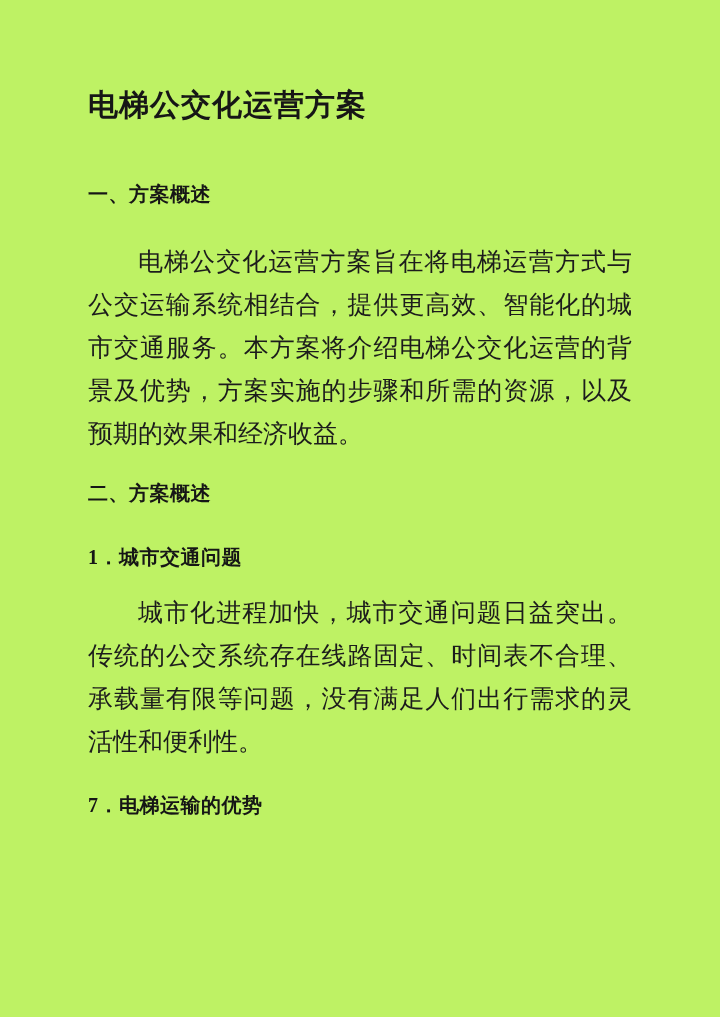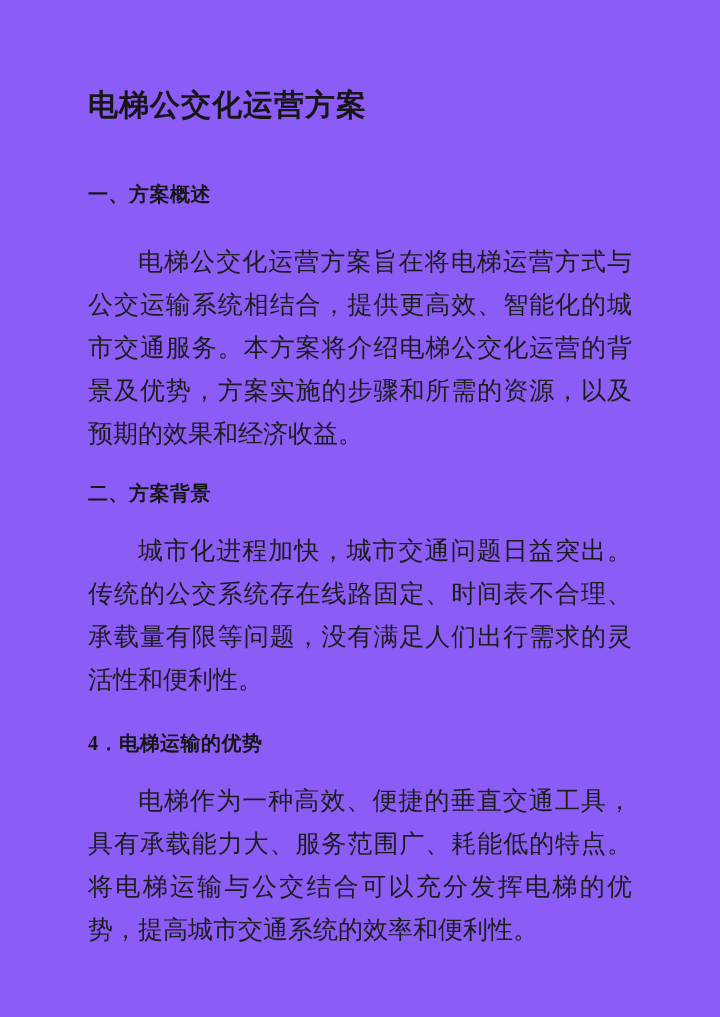--- a/index.html
+++ b/index.html
@@ -7,21 +7,21 @@
   html, body {
     width: 720px;
     height: 1017px;
     overflow: hidden;
     background: #ffffff;
   }
 
   .page {
     width: 720px;
     height: 1017px;
-    background: #8b5cf6;
+    background: #bef264;
     color: #1c1c1c;
     padding: 86px 88px 0 88px;
     font-family: "Liberation Serif", "DejaVu Serif", serif;
   }
 
   .doc-title {
     font-size: 30px;
     font-weight: bold;
     line-height: 38px;
     letter-spacing: 1px;
@@ -68,22 +68,22 @@
 <body>
 
 <main class="page">
 
   <h1 class="doc-title">电梯公交化运营方案</h1>
 
   <h2 class="h2">一、方案概述</h2>
 
   <p class="para">电梯公交化运营方案旨在将电梯运营方式与公交运输系统相结合，提供更高效、智能化的城市交通服务。本方案将介绍电梯公交化运营的背景及优势，方案实施的步骤和所需的资源，以及预期的效果和经济收益。</p>
 
-  <h2 class="h2 h2-second">二、方案背景</h2>
+  <h2 class="h2 h2-second">二、方案概述</h2>
 
+  <h3 class="h3">1．城市交通问题</h3>
 
   <p class="para para-2">城市化进程加快，城市交通问题日益突出。传统的公交系统存在线路固定、时间表不合理、承载量有限等问题，没有满足人们出行需求的灵活性和便利性。</p>
 
-  <h3 class="h3 h3-second">4．电梯运输的优势</h3>
+  <h3 class="h3 h3-second">7．电梯运输的优势</h3>
 
-  <p class="para para-3">电梯作为一种高效、便捷的垂直交通工具，具有承载能力大、服务范围广、耗能低的特点。将电梯运输与公交结合可以充分发挥电梯的优势，提高城市交通系统的效率和便利性。</p>
 
 </main>
 
 </body></html>

